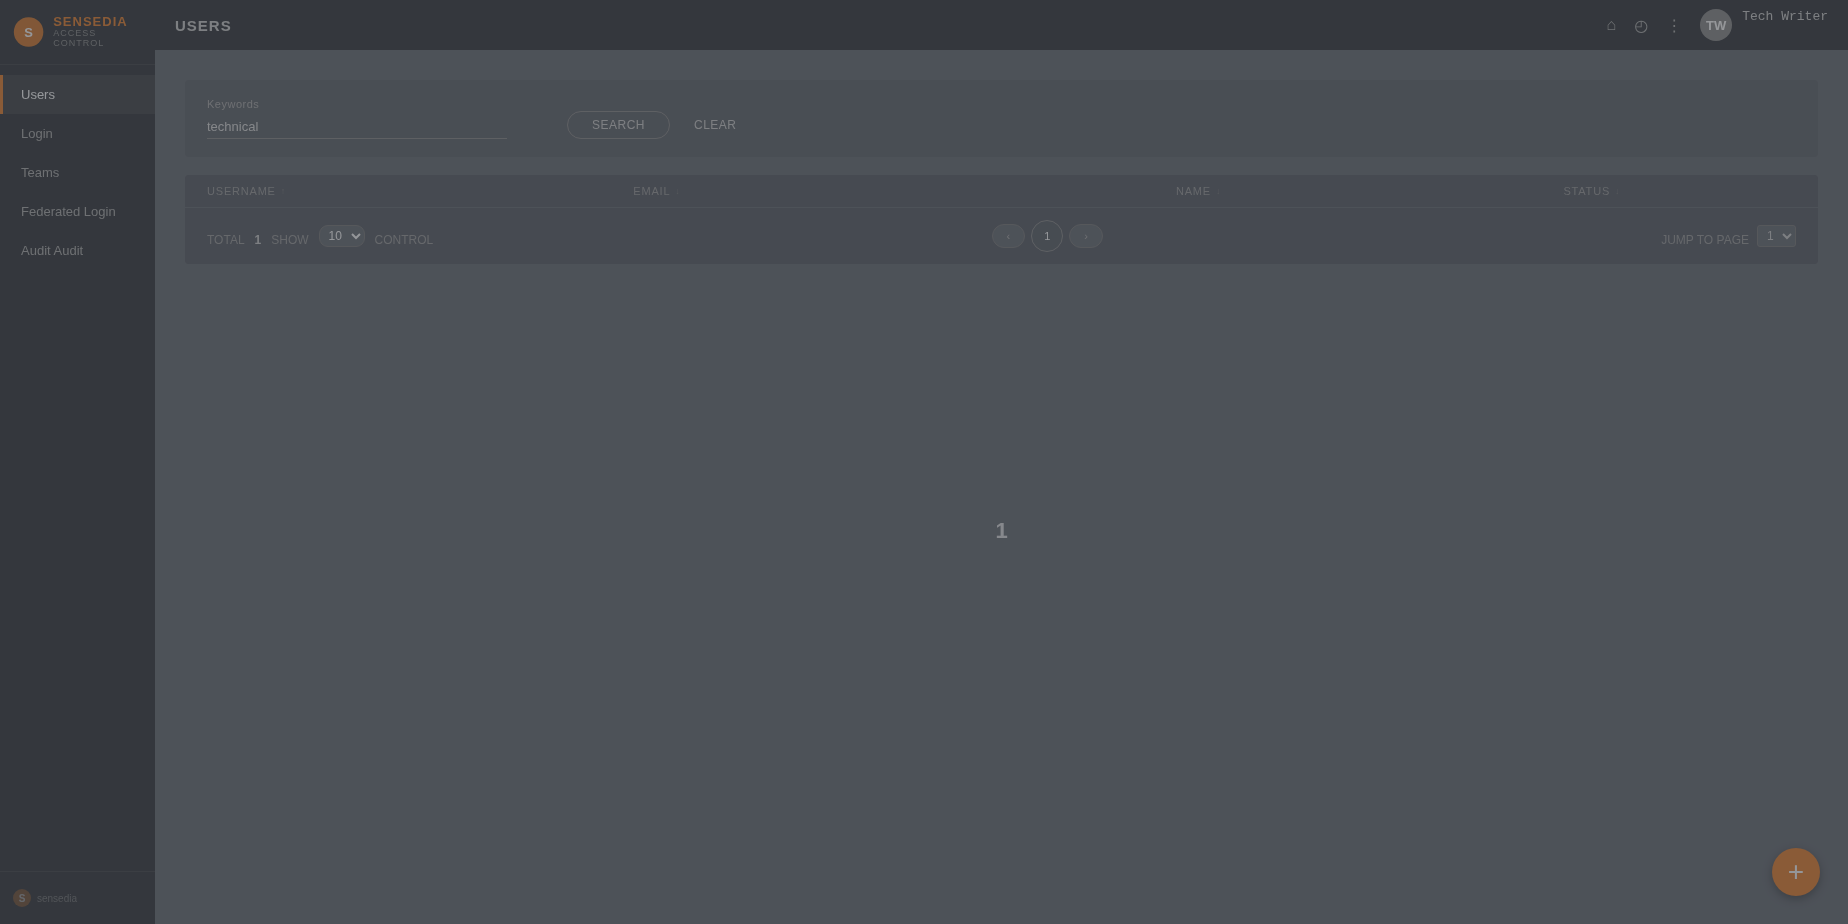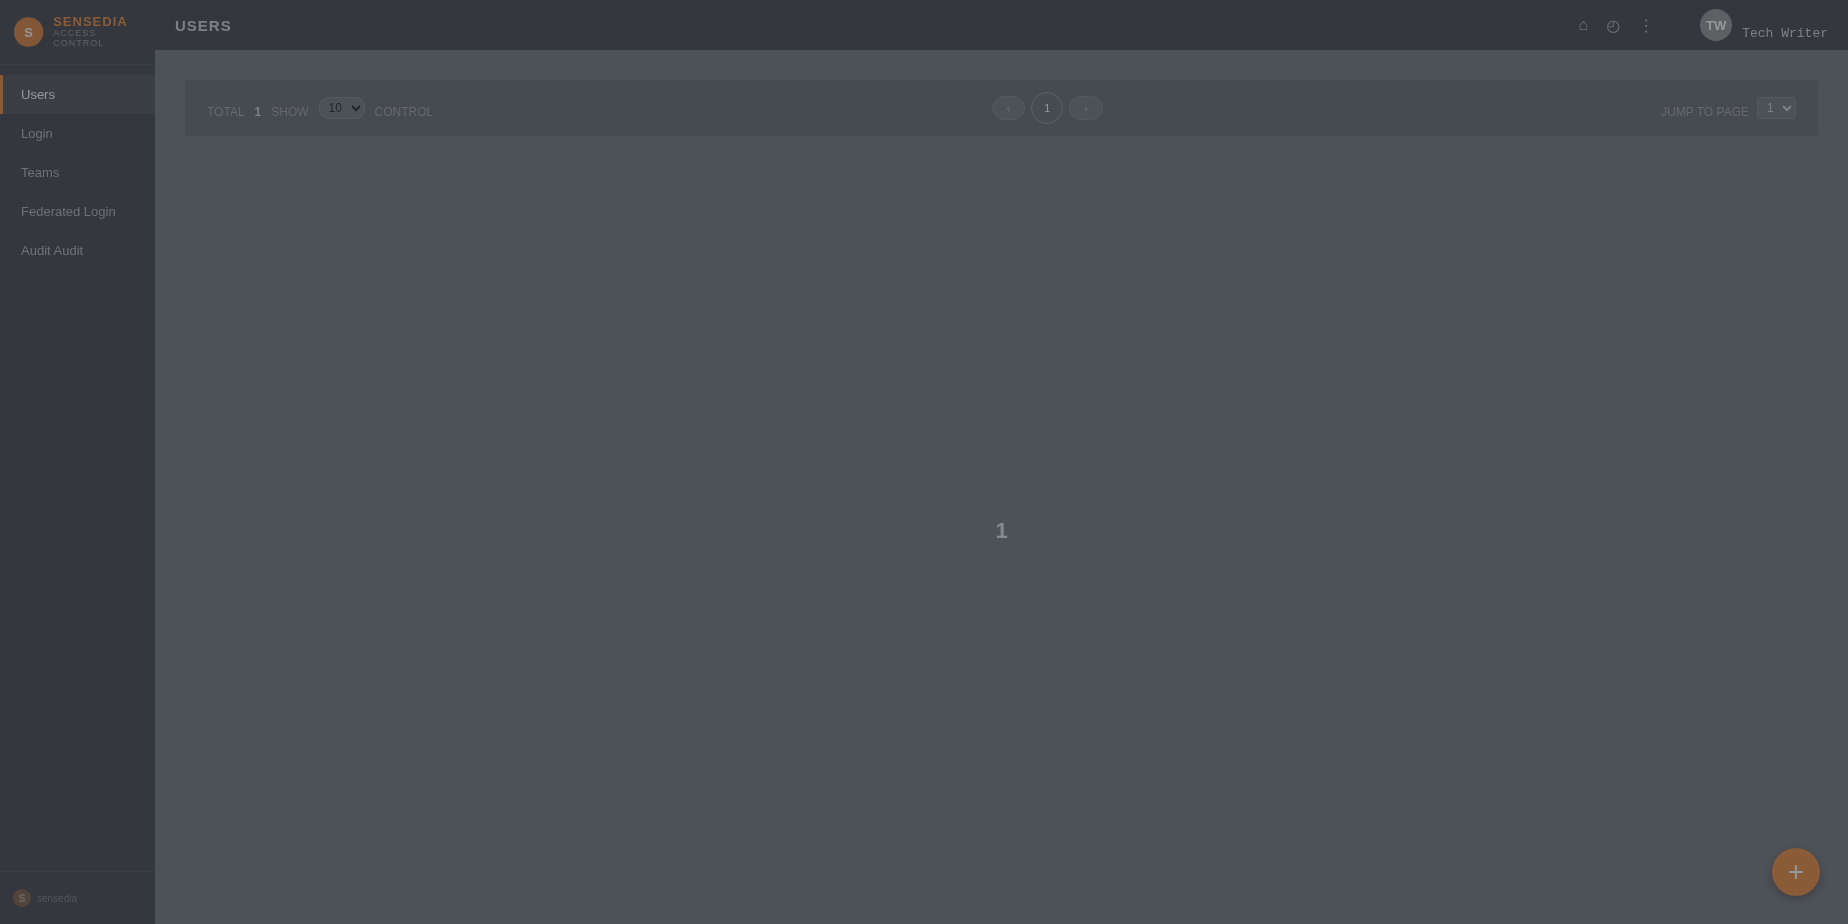--- a/index.html
+++ b/index.html
@@ -112,24 +112,23 @@
       align-items: center;
       gap: 18px;
     }
     .topbar-icon {
       color: #aaa;
       font-size: 16px;
       cursor: pointer;
     }
     .topbar-user {
       display: flex;
-      align-items: flex-end;
+      align-items: flex-start;
       gap: 10px;
       cursor: pointer;
-      margin-left: 28px;
     }
     .topbar-avatar {
       width: 32px;
       height: 32px;
       border-radius: 50%;
       background: #888;
       overflow: hidden;
       display: flex;
       align-items: center;
       justify-content: center;
@@ -274,21 +273,21 @@
       display: flex;
       align-items: flex-end;
       gap: 10px;
       font-size: 12px;
       color: #999;
     }
     .show-select {
       background: #636870;
       border: 1px solid #777;
       border-radius: 9px;
-      color: #000000;
+      color: #ffffff;
       font-size: 12px;
       padding: 2px 5px;
       cursor: pointer;
     }
     .pagination-controls {
       display: flex;
       align-items: center;
       gap: 6px;
     }
     .page-btn {
@@ -424,22 +423,52 @@
       <span class="topbar-icon" title="Apps">⋮</span>
       <div class="topbar-user">
         <div class="topbar-avatar">TW</div>
         <span class="topbar-username">Tech Writer</span>
       </div>
     </div>
   </header>
 
   <div class="content">
 
+    <div class="search-panel">
+      <div class="search-row">
+        <div class="search-field">
+          <label class="search-label">Keywords</label>
+          <input class="search-input" type="text" value="technical" style="">
+        </div>
+        <div class="search-buttons">
+          <button class="btn-search">SEARCH</button>
+          <button class="btn-clear">CLEAR</button>
+        </div>
+      </div>
+    </div>
 
     <div class="table-container">
+      <div class="table-header">
+        <div class="th">
+          <span>USERNAME</span>
+          <span class="sort-icon">↑</span>
+        </div>
+        <div class="th">
+          <span>EMAIL</span>
+          <span class="sort-icon">↓</span>
+        </div>
+        <div class="th">
+          <span>NAME</span>
+          <span class="sort-icon">↓</span>
+        </div>
+        <div class="th">
+          <span>STATUS</span>
+          <span class="sort-icon">↓</span>
+        </div>
+      </div>
 
       <div class="pagination-bar">
         <div class="pagination-info">
           <span>TOTAL</span>
           <strong style="color:#ccc;">1</strong>
           <span>SHOW</span>
           <select class="show-select">
             <option>10</option>
             <option>25</option>
             <option>50</option>

